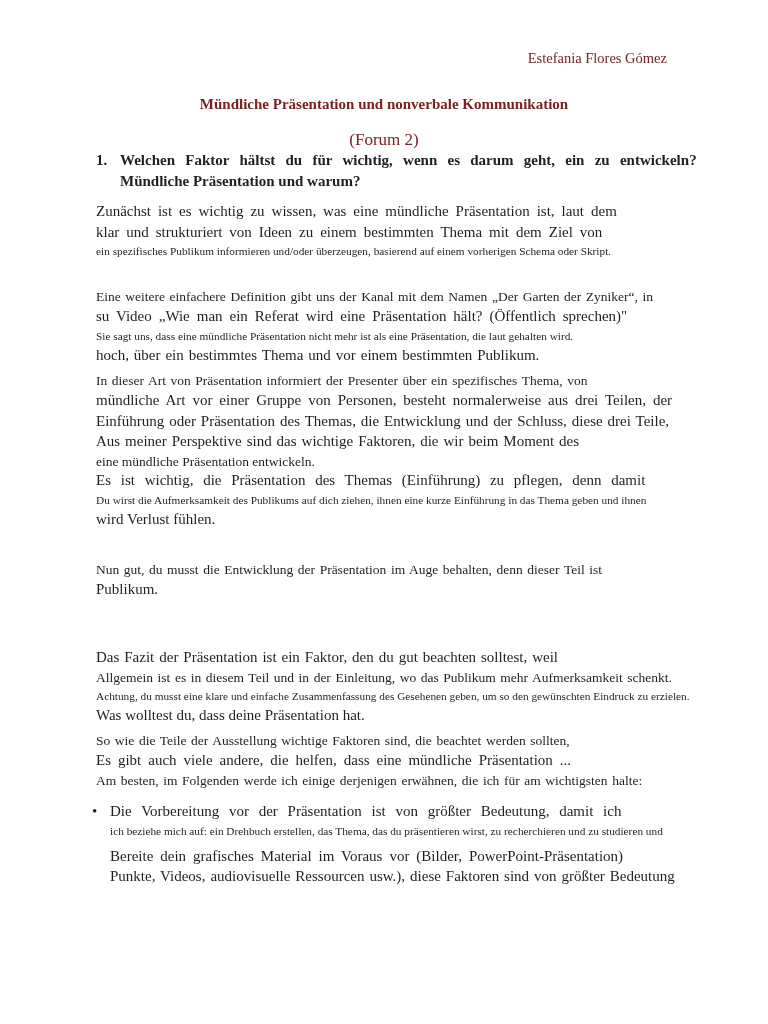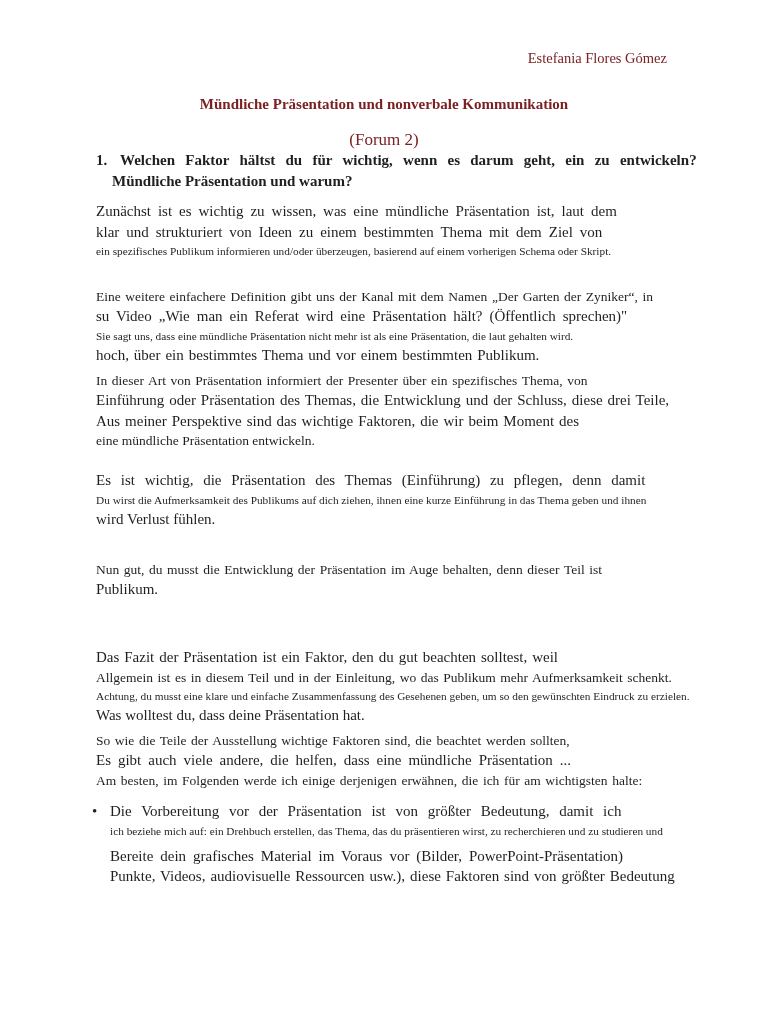--- a/index.html
+++ b/index.html
@@ -49,21 +49,21 @@
     top: 150px;
     left: 96px;
     right: 88px;
     font-weight: bold;
     font-size: 15px;
     line-height: 21px;
   }
   .q-row { display: flex; }
   .q-num { width: 24px; flex: 0 0 24px; }
   .q-text { flex: 1 1 auto; word-spacing: 6.5px; white-space: nowrap; }
-  .q-line2 { margin-left: 16px; }
+  .q-line2 { margin-left: 24px; }
 
   .para {
     position: absolute;
     left: 96px;
     right: 70px;
   }
   .p1 { top: 201px; }
   .p2 { top: 287px; }
   .p3 { top: 371px; }
   .p4 { top: 470px; }
@@ -121,20 +121,21 @@
 
   <div class="para p2">
     <div class="ln m ws1">Eine weitere einfachere Definition gibt uns der Kanal mit dem Namen „Der Garten der Zyniker“, in</div>
     <div class="ln n ws2">su Video „Wie man ein Referat wird eine Präsentation hält? (Öffentlich sprechen)"</div>
     <div class="ln s">Sie sagt uns, dass eine mündliche Präsentation nicht mehr ist als eine Präsentation, die laut gehalten wird.</div>
     <div class="ln n ws1">hoch, über ein bestimmtes Thema und vor einem bestimmten Publikum.</div>
   </div>
 
   <div class="para p3">
     <div class="ln m ws1">In dieser Art von Präsentation informiert der Presenter über ein spezifisches Thema, von</div>
+    <div class="ln n ws2">mündliche Art vor einer Gruppe von Personen, besteht normalerweise aus drei Teilen, der</div>
     <div class="ln n ws1">Einführung oder Präsentation des Themas, die Entwicklung und der Schluss, diese drei Teile,</div>
     <div class="ln n ws1">Aus meiner Perspektive sind das wichtige Faktoren, die wir beim Moment des</div>
     <div class="ln m">eine mündliche Präsentation entwickeln.</div>
   </div>
 
   <div class="para p4">
     <div class="ln n ws3">Es ist wichtig, die Präsentation des Themas (Einführung) zu pflegen, denn damit</div>
     <div class="ln s">Du wirst die Aufmerksamkeit des Publikums auf dich ziehen, ihnen eine kurze Einführung in das Thema geben und ihnen</div>
     <div class="ln n">wird Verlust fühlen.</div>
   </div>

